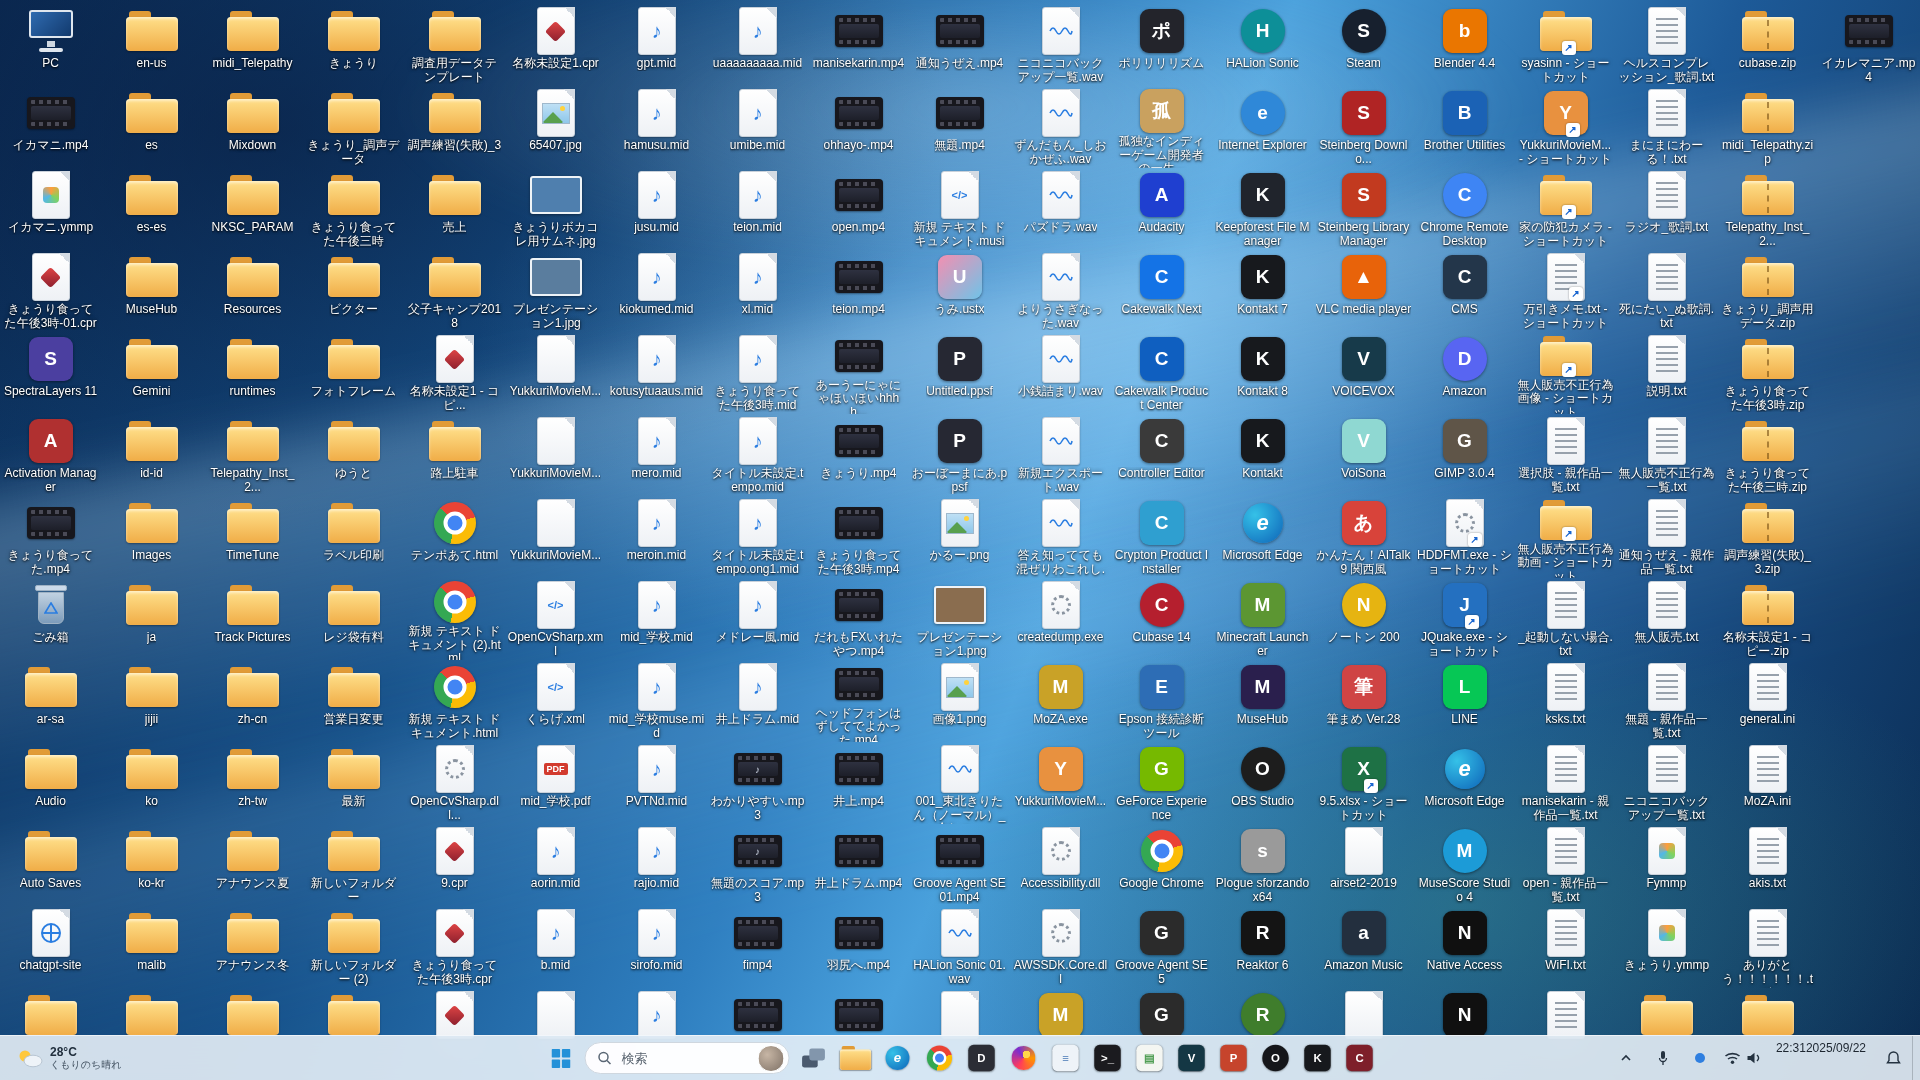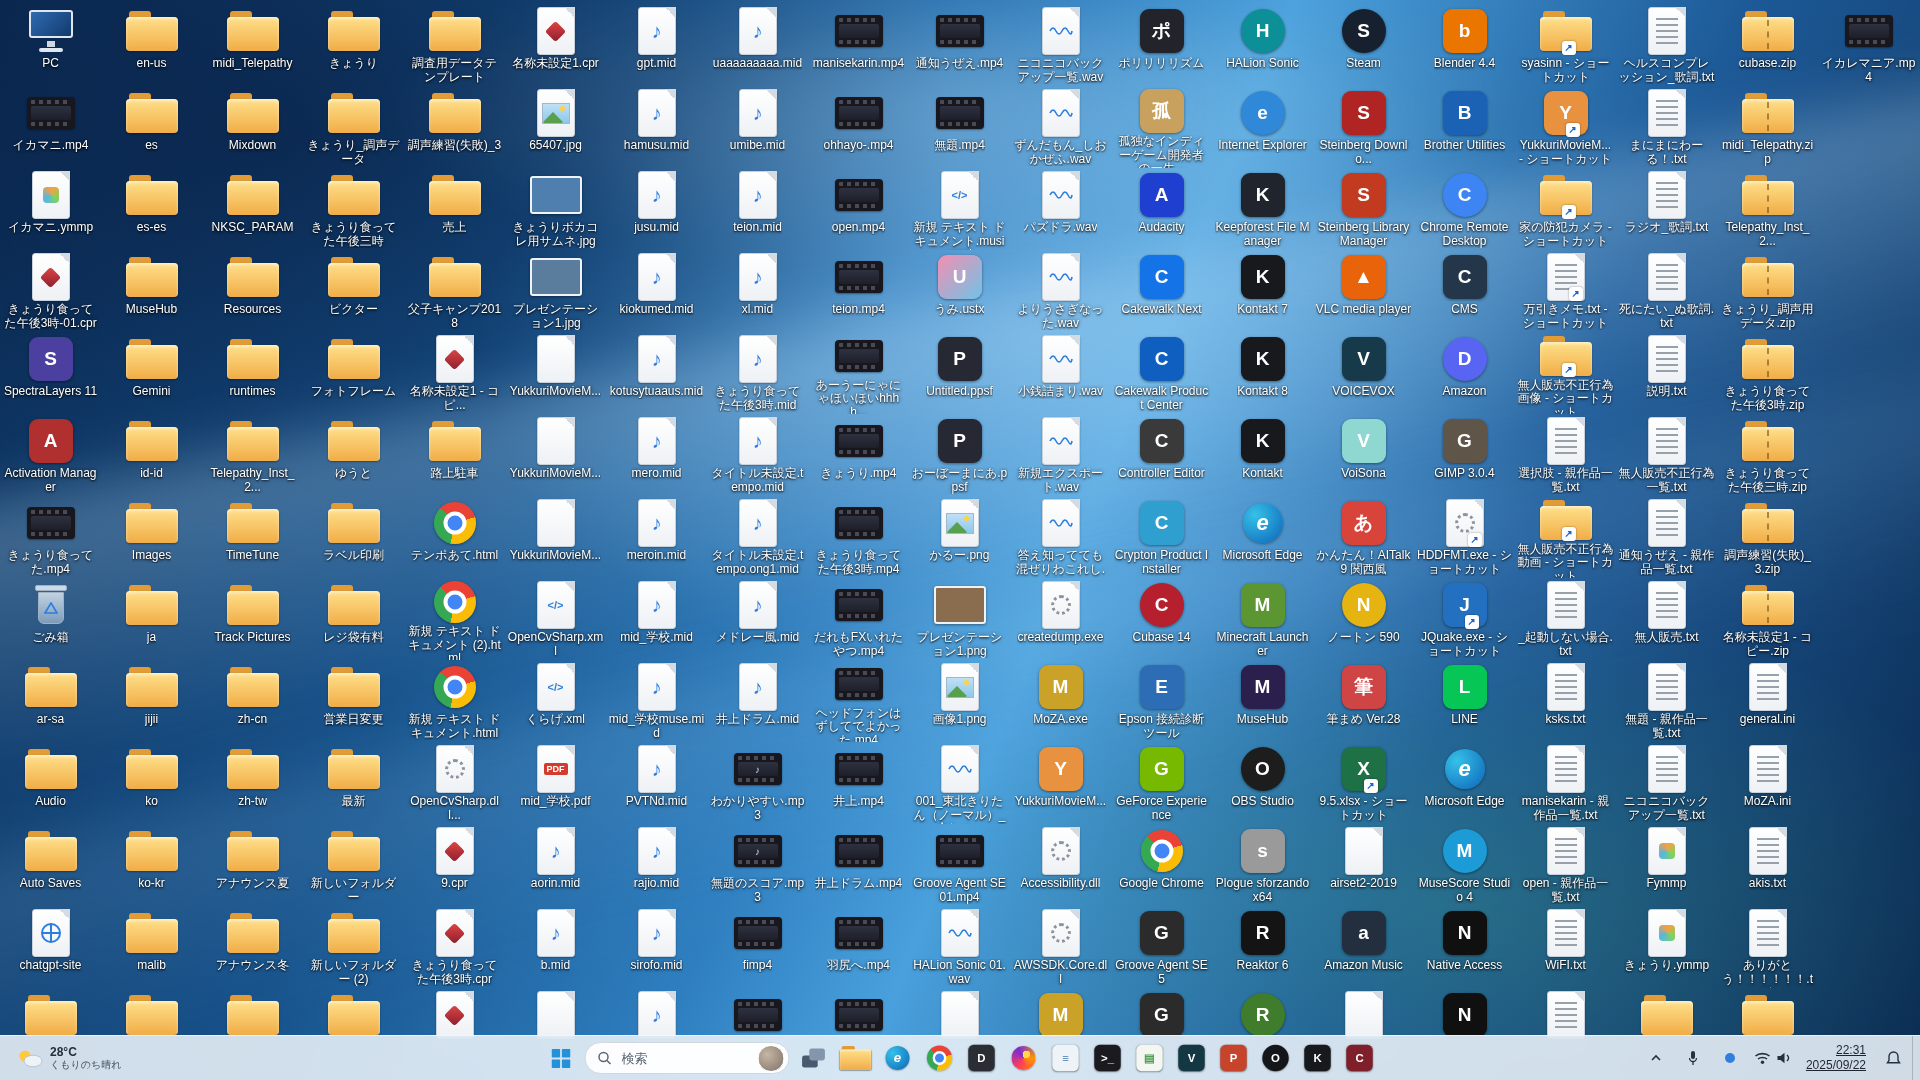--- a/index.html
+++ b/index.html
@@ -75,21 +75,21 @@
   .tb-btn{flex:0 0 40px;width:40px;height:40px;border-radius:6px;display:flex;align-items:center;justify-content:center;cursor:pointer;overflow:hidden;}
   .scale{display:flex;align-items:center;justify-content:center;transform:scale(.6);}
   .tb-apps{display:flex;align-items:center;gap:2px;}
   .searchpill{width:205px;height:32px;border-radius:16px;background:rgba(255,255,255,.95);border:1px solid #cfd7df;display:flex;align-items:center;gap:8px;padding:0 4px 0 12px;box-sizing:border-box;}
   .searchpill input{flex:1;border:none;outline:none;background:transparent;font-size:13px;color:#333;font-family:"Liberation Sans",sans-serif;min-width:0;}
   .searchpill input::placeholder{color:#55606c;}
   .hippo{width:25px;height:25px;border-radius:50%;background:radial-gradient(circle at 35% 35%,#c7b6a5,#7d7065);border:1px solid #fff;flex:0 0 25px;}
   .tb-right{position:absolute;right:2px;top:0;height:44px;display:flex;align-items:center;gap:1px;}
   .tray-btn{height:34px;min-width:26px;padding:0 5px;display:flex;align-items:center;justify-content:center;gap:5px;border-radius:6px;cursor:pointer;}
   .bdot{width:10px;height:10px;border-radius:50%;background:#2f7fe0;display:inline-block;}
-  .clock{font-size:12px;color:#1d2630;text-align:right;line-height:1.25;padding:0 8px;cursor:pointer;border-radius:6px;height:34px;display:flex;flex-direction:column;justify-content:center;text-decoration:underline;}
+  .clock{font-size:12px;color:#1d2630;text-align:right;line-height:1.25;padding:0 8px;cursor:pointer;border-radius:6px;height:34px;display:flex;flex-direction:row;justify-content:center;}
   .show-desktop{width:5px;height:44px;border-left:1px solid rgba(0,0,0,.18);cursor:pointer;}
 </style>
 </head>
 <body>
 
 <div class="stage">
   <div class="wallpaper">
     <div class="beam1"></div>
     <div class="beam2"></div>
     <div class="beam3"></div>
@@ -1620,21 +1620,21 @@
         <div class="cell">
           <div class="icwrap">
             <span class="i-app" style="background:#d8433a;">あ</span>
           </div>
           <div class="lbl">かんたん！AITalk 9 関西風</div>
         </div>
         <div class="cell">
           <div class="icwrap">
             <span class="i-app" style="background:#e6b411;border-radius:50%;">N</span>
           </div>
-          <div class="lbl">ノートン 590</div>
+          <div class="lbl">ノートン 200</div>
         </div>
         <div class="cell">
           <div class="icwrap">
             <span class="i-app" style="background:#cf4444;">筆</span>
           </div>
           <div class="lbl">筆まめ Ver.28</div>
         </div>
         <div class="cell">
           <div class="icwrap">
             <span class="i-app" style="background:#1e7145">X</span>

